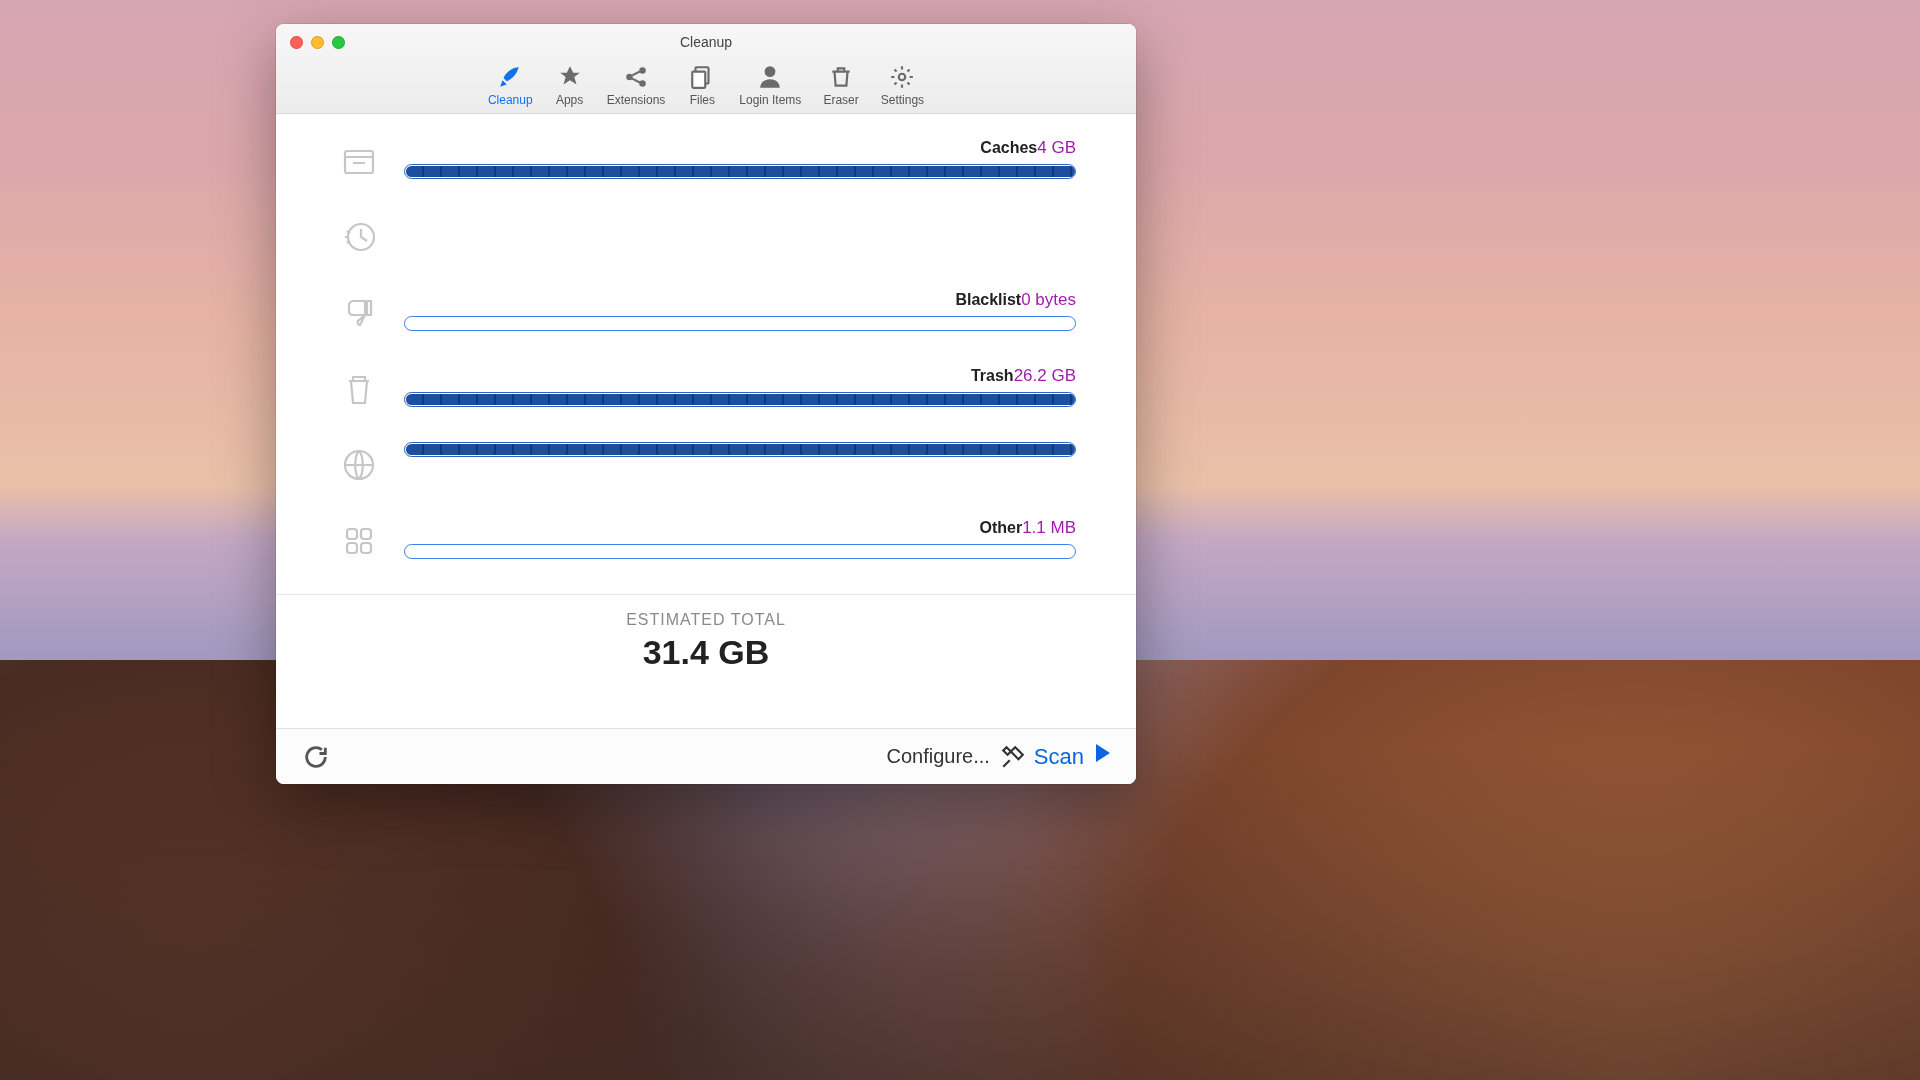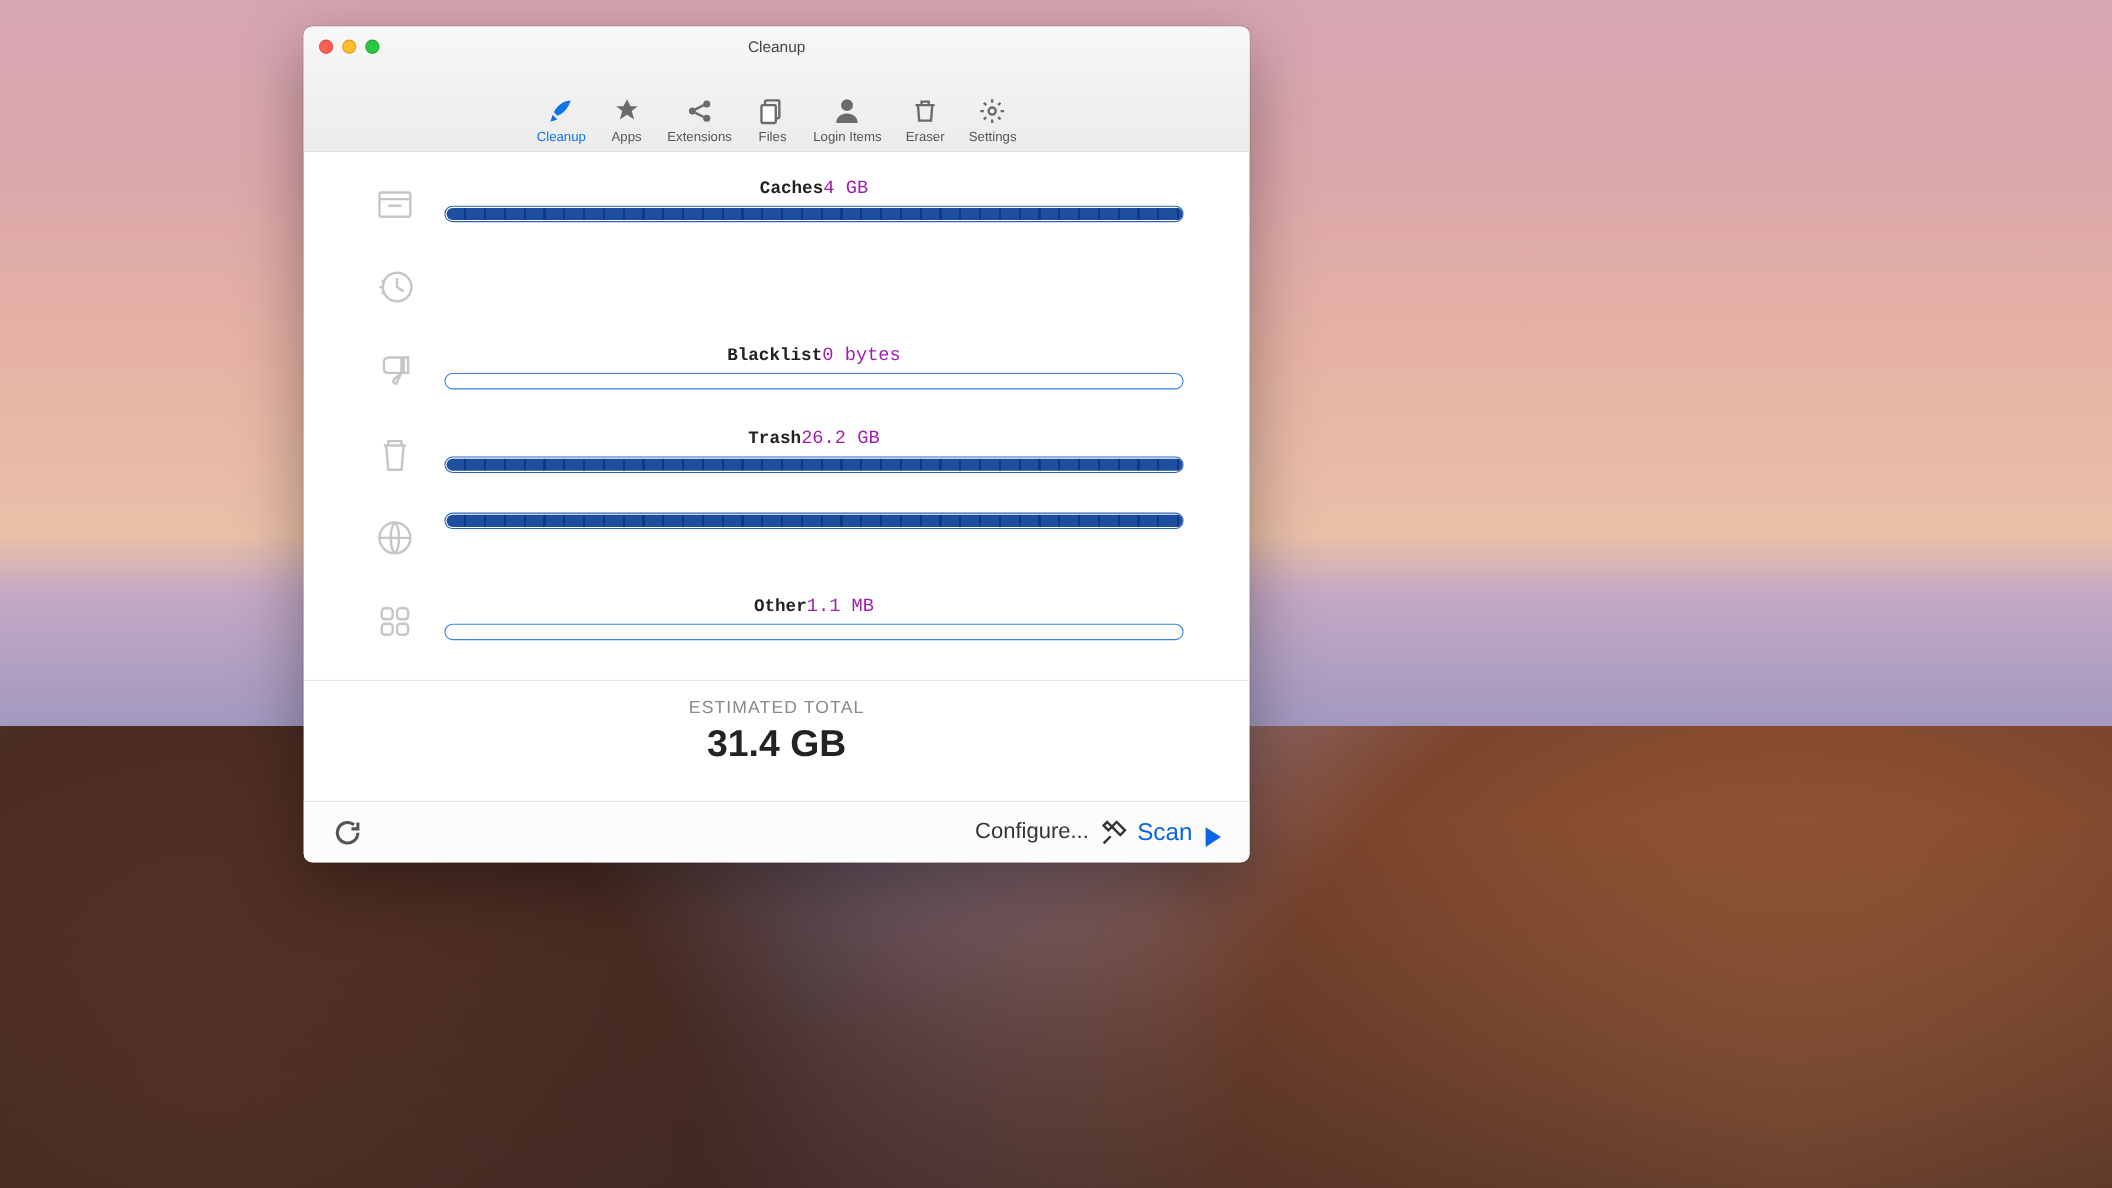--- a/index.html
+++ b/index.html
@@ -25,21 +25,21 @@
     left: 276px; top: 24px;
     width: 860px; height: 760px;
     background: #fff;
     border-radius: 8px;
     box-shadow: 0 20px 60px rgba(0,0,0,0.35), 0 0 0 1px rgba(0,0,0,0.08);
     display: flex; flex-direction: column;
     overflow: hidden;
   }
 
   .titlebar {
-    height: 114px;
+    height: 90px;
     background: linear-gradient(180deg, #f7f7f7, #ececec);
     border-bottom: 1px solid #d9d9d9;
     position: relative;
   }
   .traffic { position: absolute; top: 12px; left: 14px; display: flex; gap: 8px; }
   .tl { width: 13px; height: 13px; border-radius: 50%; box-shadow: inset 0 0 0 1px rgba(0,0,0,0.15); }
   .tl.red { background: #ff5f57; }
   .tl.yellow { background: #ffbd2e; }
   .tl.green { background: #28c940; }
   .wtitle {
@@ -57,21 +57,21 @@
   .tbitem .ticon { width: 30px; height: 24px; display:flex; align-items:center; justify-content:center; }
   .tbitem.active { color: #1074e7; }
   .tbitem.active svg path, .tbitem.active svg { fill: #1074e7; }
 
   .content {
     flex: 1; overflow: auto; padding: 24px 60px 8px 60px;
   }
   .row { display: flex; align-items: flex-start; gap: 22px; margin-bottom: 30px; }
   .rowicon { width: 46px; height: 46px; flex: 0 0 46px; display:flex; align-items:center; justify-content:center; }
   .rowmain { flex: 1; }
-  .rowhead { display:flex; justify-content:center; align-items:baseline; margin-bottom: 6px; font-family: Liberation Mono, monospace; }
+  .rowhead { display:flex; justify-content:flex-end; align-items:baseline; margin-bottom: 6px; }
   .rowlabel { font-size: 16px; font-weight: 600; color: #222; }
   .rowsize  { font-size: 17px; color: #a21caf; }
   .bar {
     height: 15px; border: 1.5px solid #2a64c0; border-radius: 8px;
     background: #fff; position: relative; overflow: hidden;
   }
   .bar.full .fill { width: 100%; }
   .fill {
     position:absolute; inset:1px; border-radius:6px;
     background:
@@ -86,21 +86,21 @@
   .total { font-size: 34px; font-weight: 700; color:#222; margin-top:4px; }
 
   .footer {
     height: 56px; border-top:1px solid #e2e2e2;
     display:flex; align-items:center; padding: 0 26px; gap: 8px;
     background:#fcfcfc;
   }
   .footer .spacer { flex:1; }
   .refresh { width:28px; height:28px; cursor:pointer; }
   .configure { font-size:20px; color:#333; cursor:pointer; display:flex; align-items:center; gap:10px; }
-  .scan { font-size:22px; color:#0a66e0; cursor:pointer; display:flex; align-items:flex-end; gap:12px; font-weight:400; }
+  .scan { font-size:22px; color:#0a66e0; cursor:pointer; display:flex; align-items:flex-start; gap:12px; font-weight:400; }
   .scan .play { width:0; height:0; border-left:14px solid #0a66e0; border-top:9px solid transparent; border-bottom:9px solid transparent; }
 
   svg { display:block; }
   .gicon path, .gicon rect, .gicon circle, .gicon polygon { fill: none; stroke:#c6c6c6; stroke-width:2.2; }
 </style>
 </head>
 <body>
 
 <div class="mountains"></div>
 

